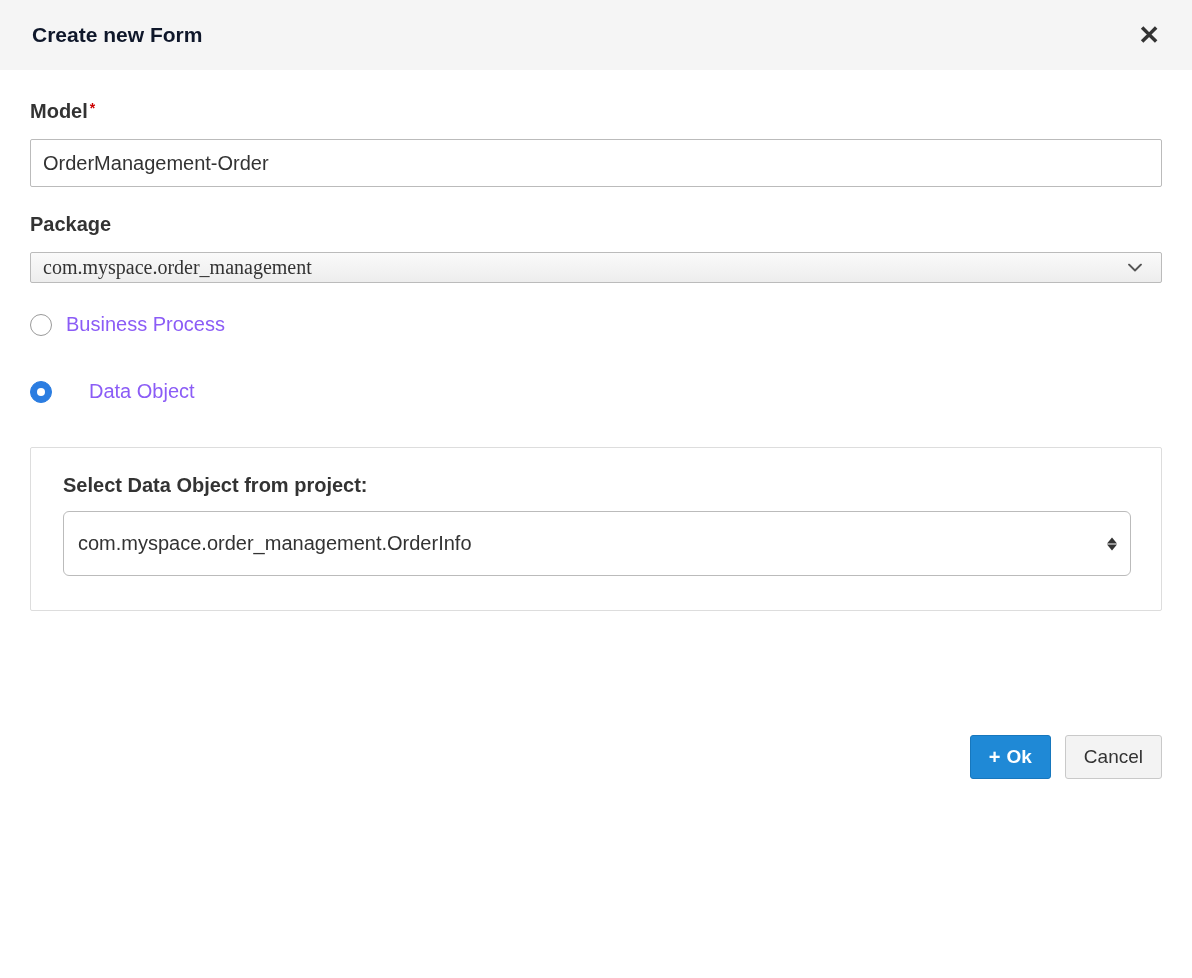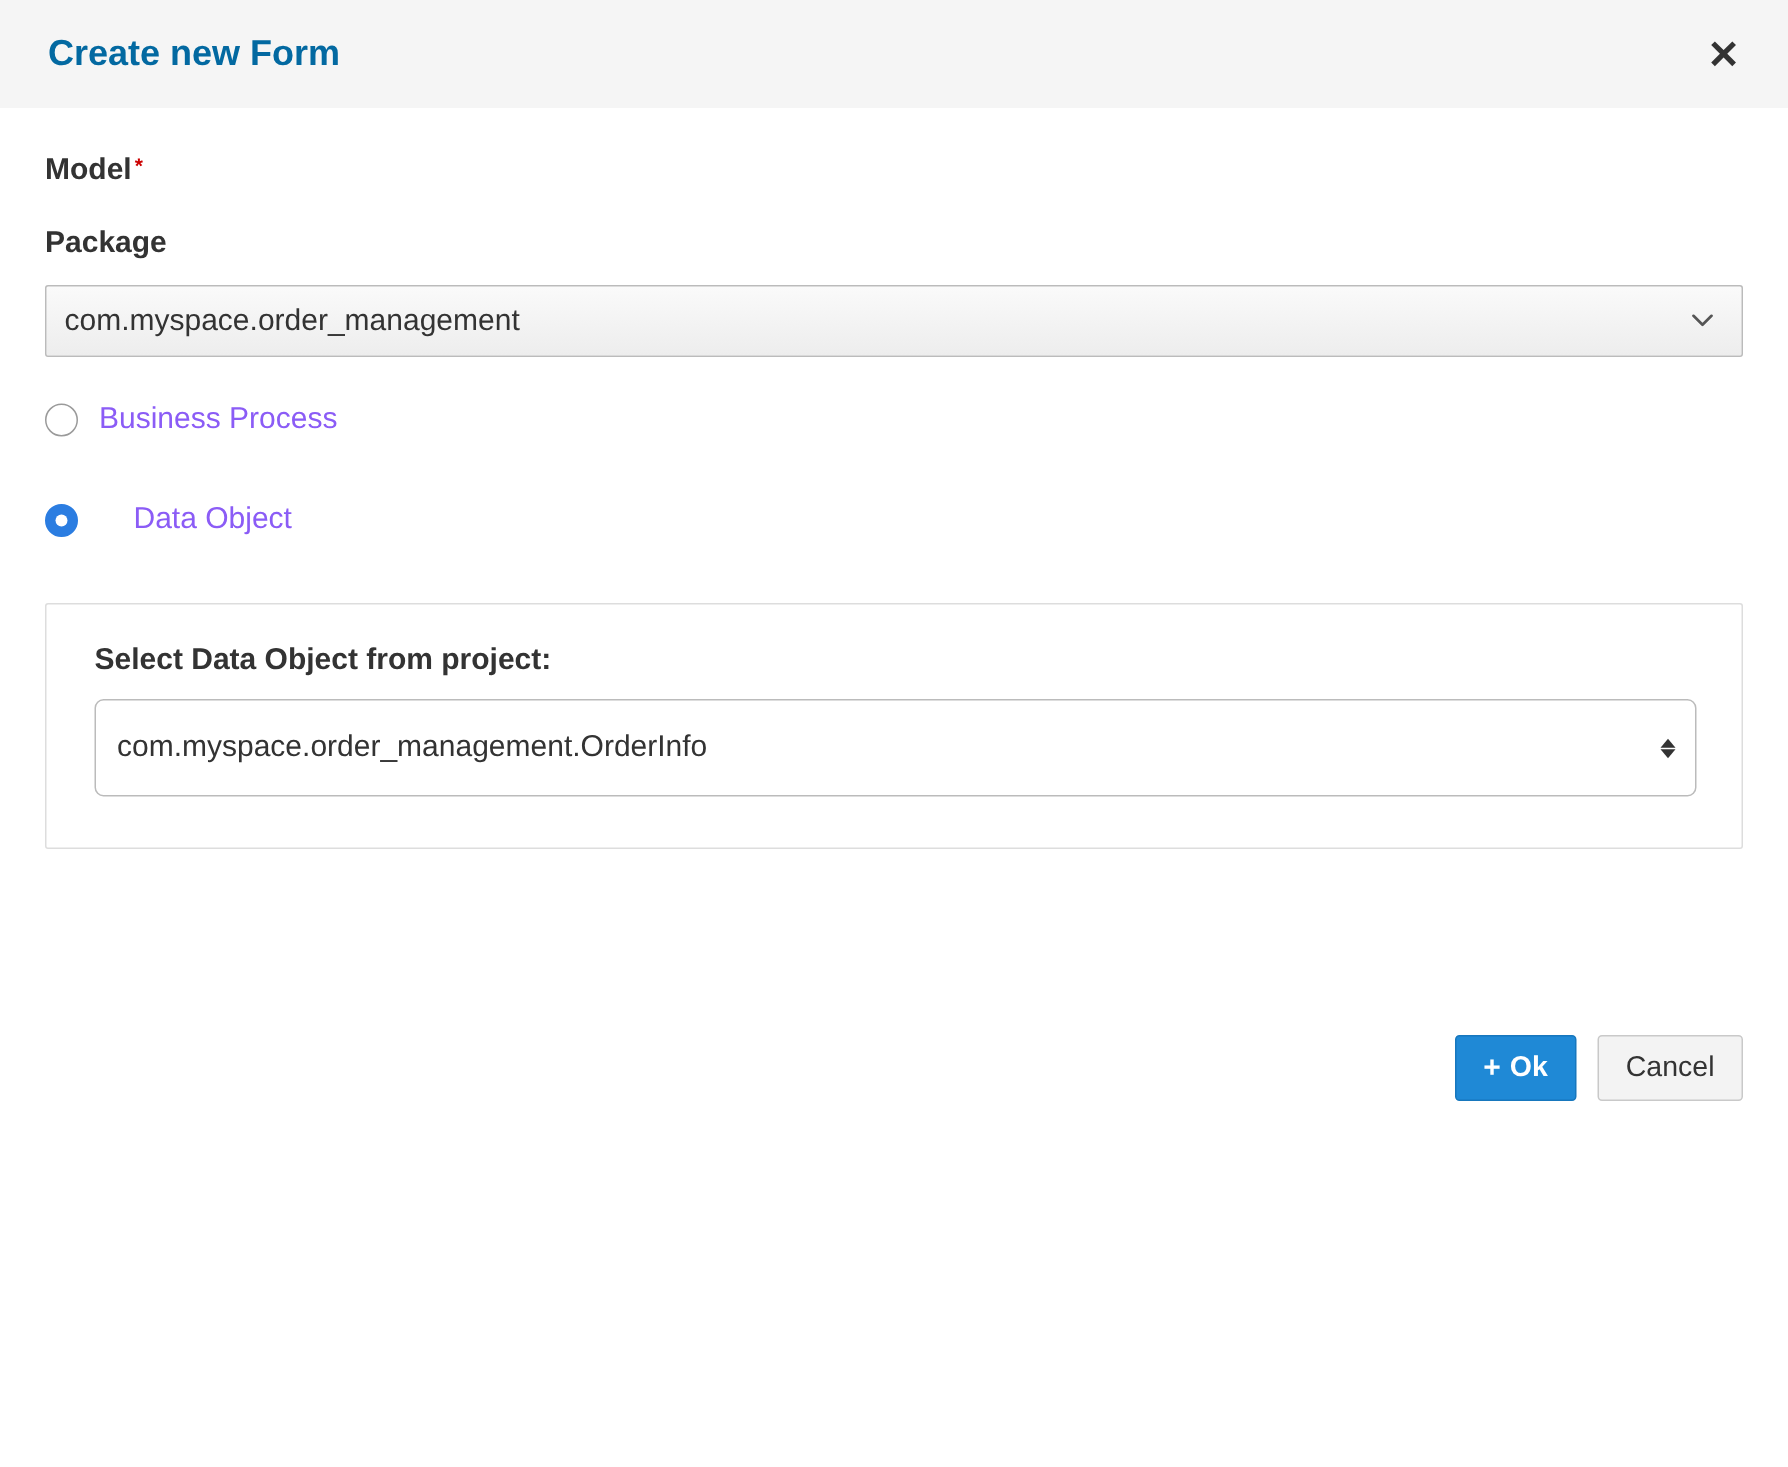--- a/index.html
+++ b/index.html
@@ -15,23 +15,23 @@
   }
   .header {
     background: #f5f5f5;
     padding: 22px 32px;
     display: flex;
     align-items: center;
     justify-content: space-between;
   }
   .header h1 {
     margin: 0;
-    font-size: 24px;
+    font-size: 21px;
     font-weight: 600;
-    color: #0369a1;
+    color: #0f172a;
   }
   .close-x {
     font-size: 26px;
     font-weight: 700;
     color: #333;
     cursor: pointer;
     line-height: 1;
   }
   .body {
     padding: 30px 30px 0 30px;
@@ -53,30 +53,31 @@
     padding: 0 12px;
     color: #333;
     background: #fff;
   }
   .select-wrap {
     position: relative;
     width: 100%;
   }
   .select-input {
     width: 100%;
-    height: 48px;
+    height: 31px;
     border: 1px solid #bbb;
     border-radius: 2px;
     font-size: 20px;
     padding: 0 12px;
     color: #333;
     background: linear-gradient(#fafafa, #ededed);
     display: flex;
     align-items: center;
     cursor: pointer;
+    font-family: Liberation Serif, serif;
   }
   .select-chevron {
     position: absolute;
     right: 20px;
     top: 50%;
     transform: translateY(-50%);
     pointer-events: none;
   }
   .select-chevron svg { display:block; }
   .radio-row {
@@ -190,20 +191,21 @@
     <h1>Create new Form</h1>
     <span class="close-x">✕</span>
   </div>
 
   <div class="body">
 
     <div class="field-group">
       <div class="label">
         <span>Model</span><span class="required-star">*</span>
       </div>
+      <input type="text" class="text-input" value="OrderManagement-Order" style="">
     </div>
 
     <div class="field-group">
       <div class="label">Package</div>
       <div class="select-wrap">
         <div class="select-input">com.myspace.order_management</div>
         <span class="select-chevron">
           <svg width="14" height="9" viewBox="0 0 14 9">
               <path d="M1 1 L7 7 L13 1" stroke="#555" stroke-width="1.8" fill="none" stroke-linecap="round" stroke-linejoin="round"></path>
             </svg>

